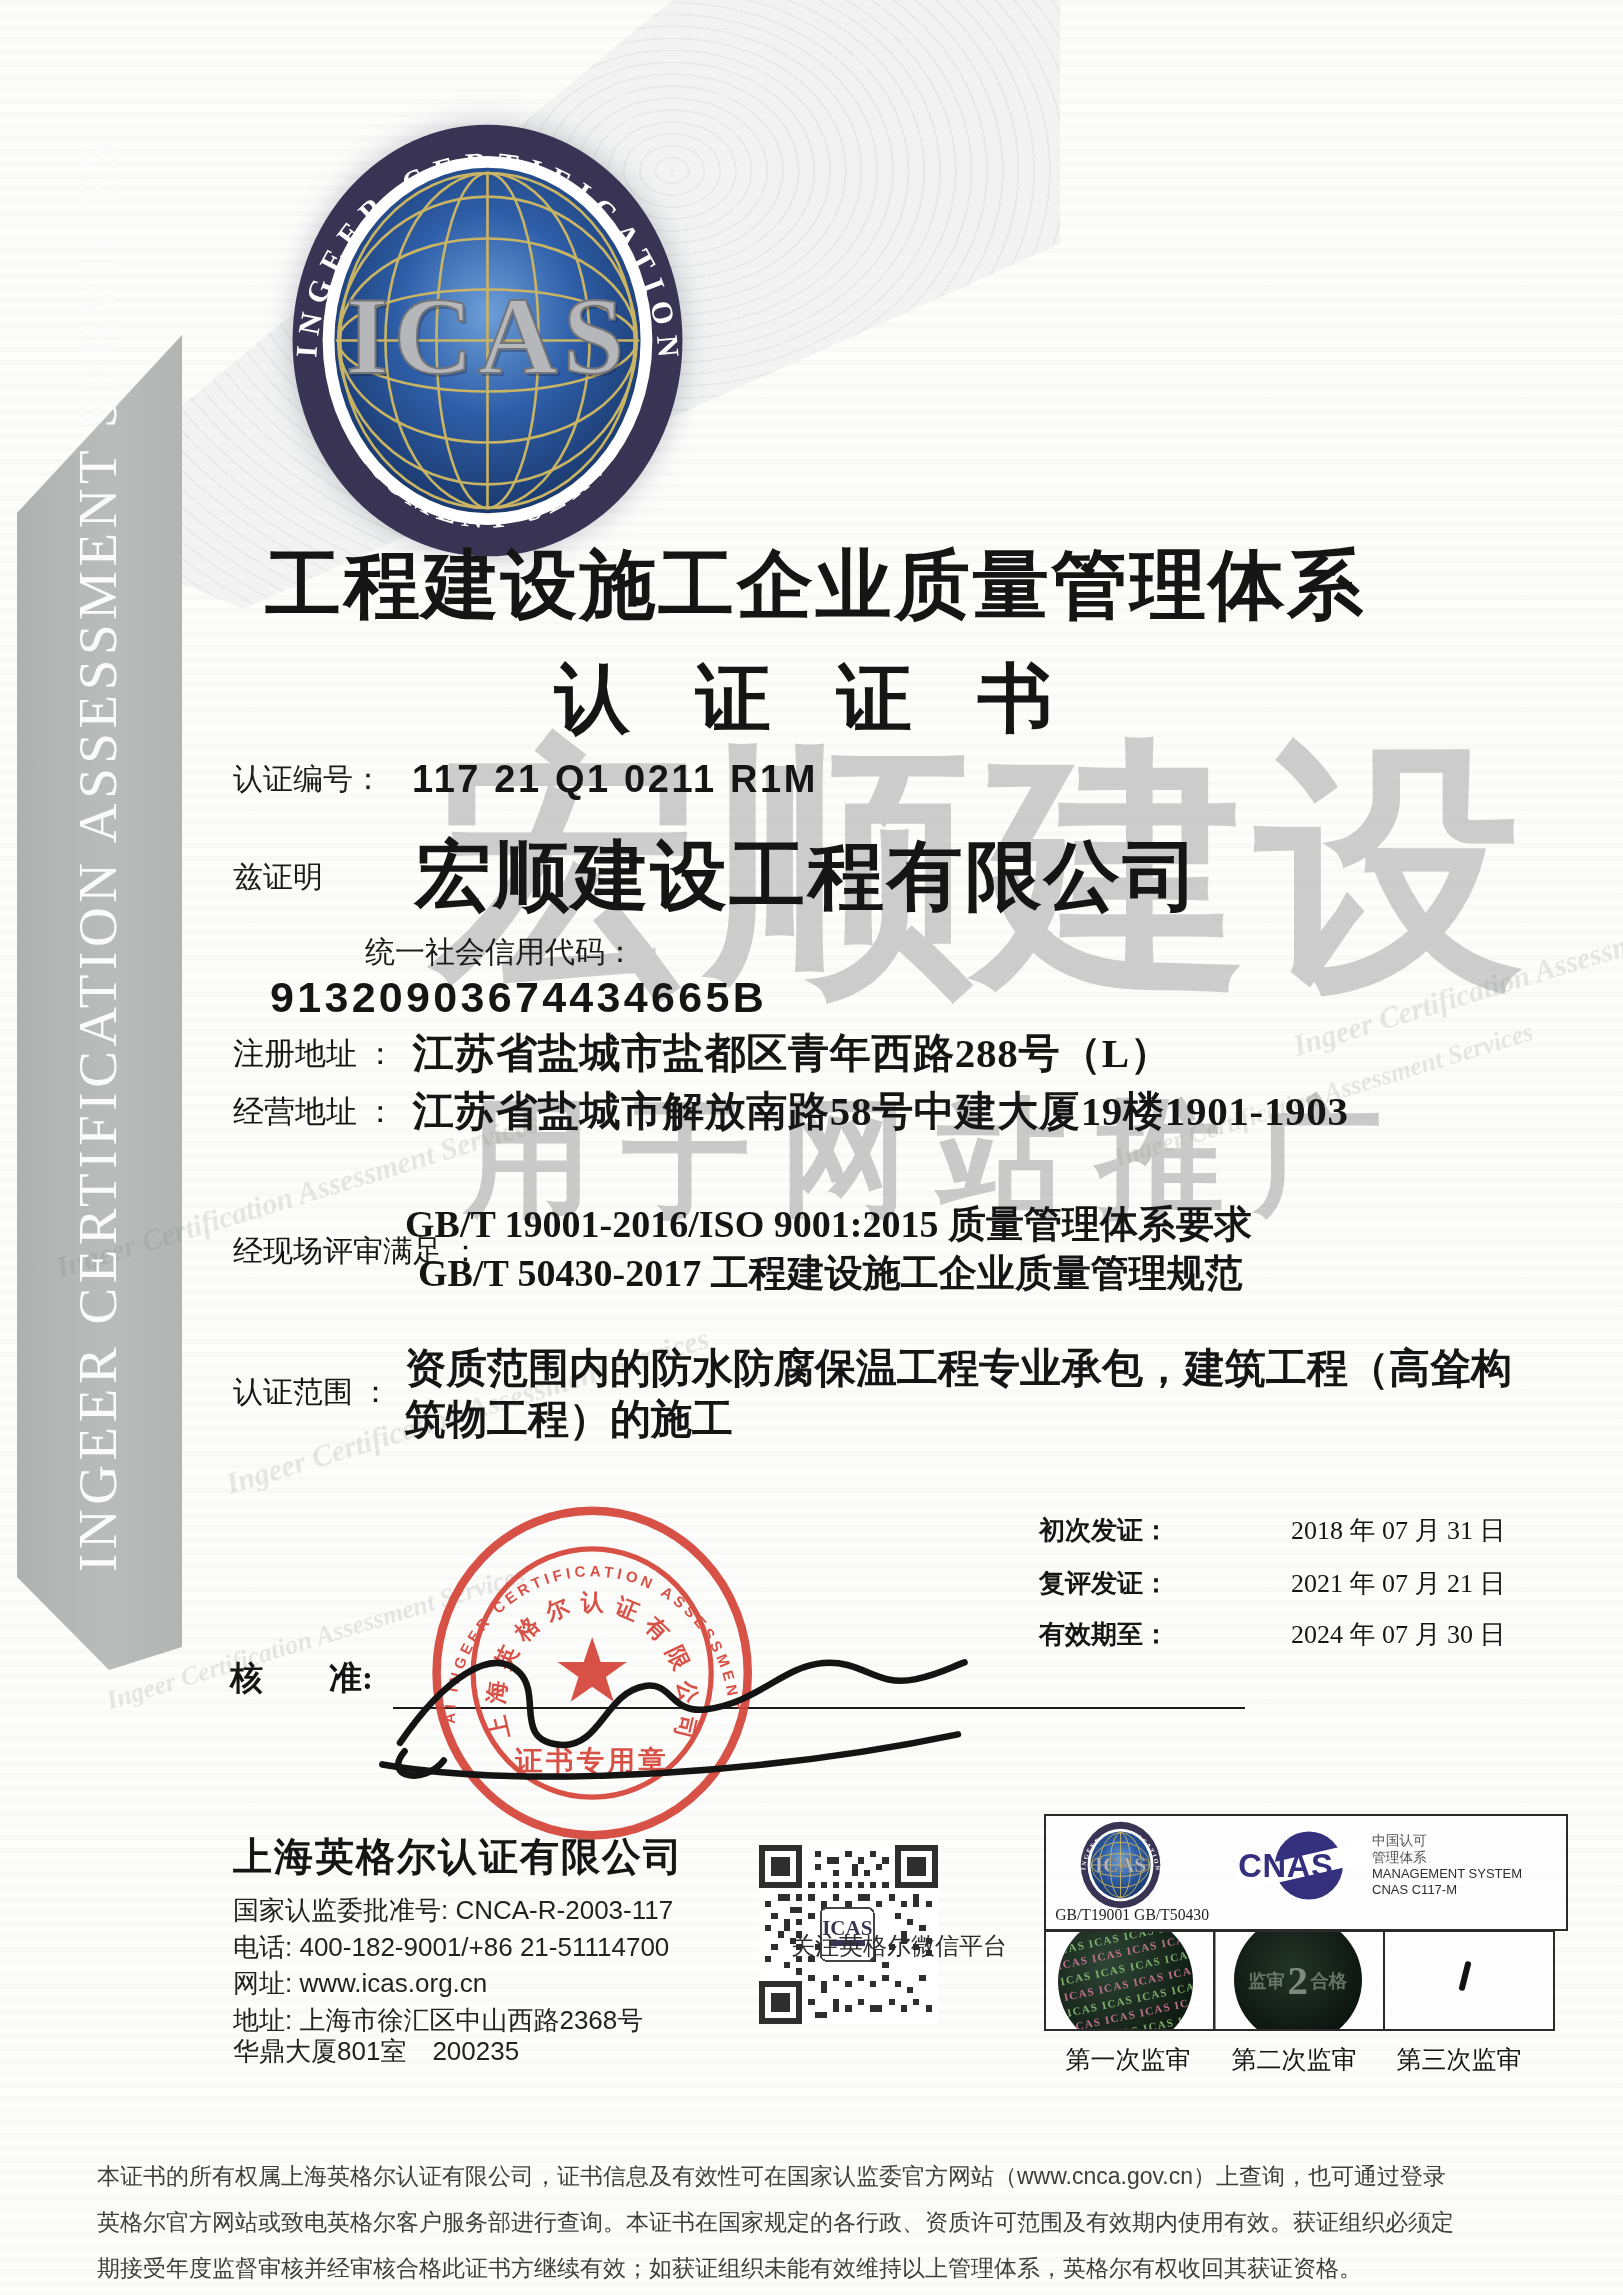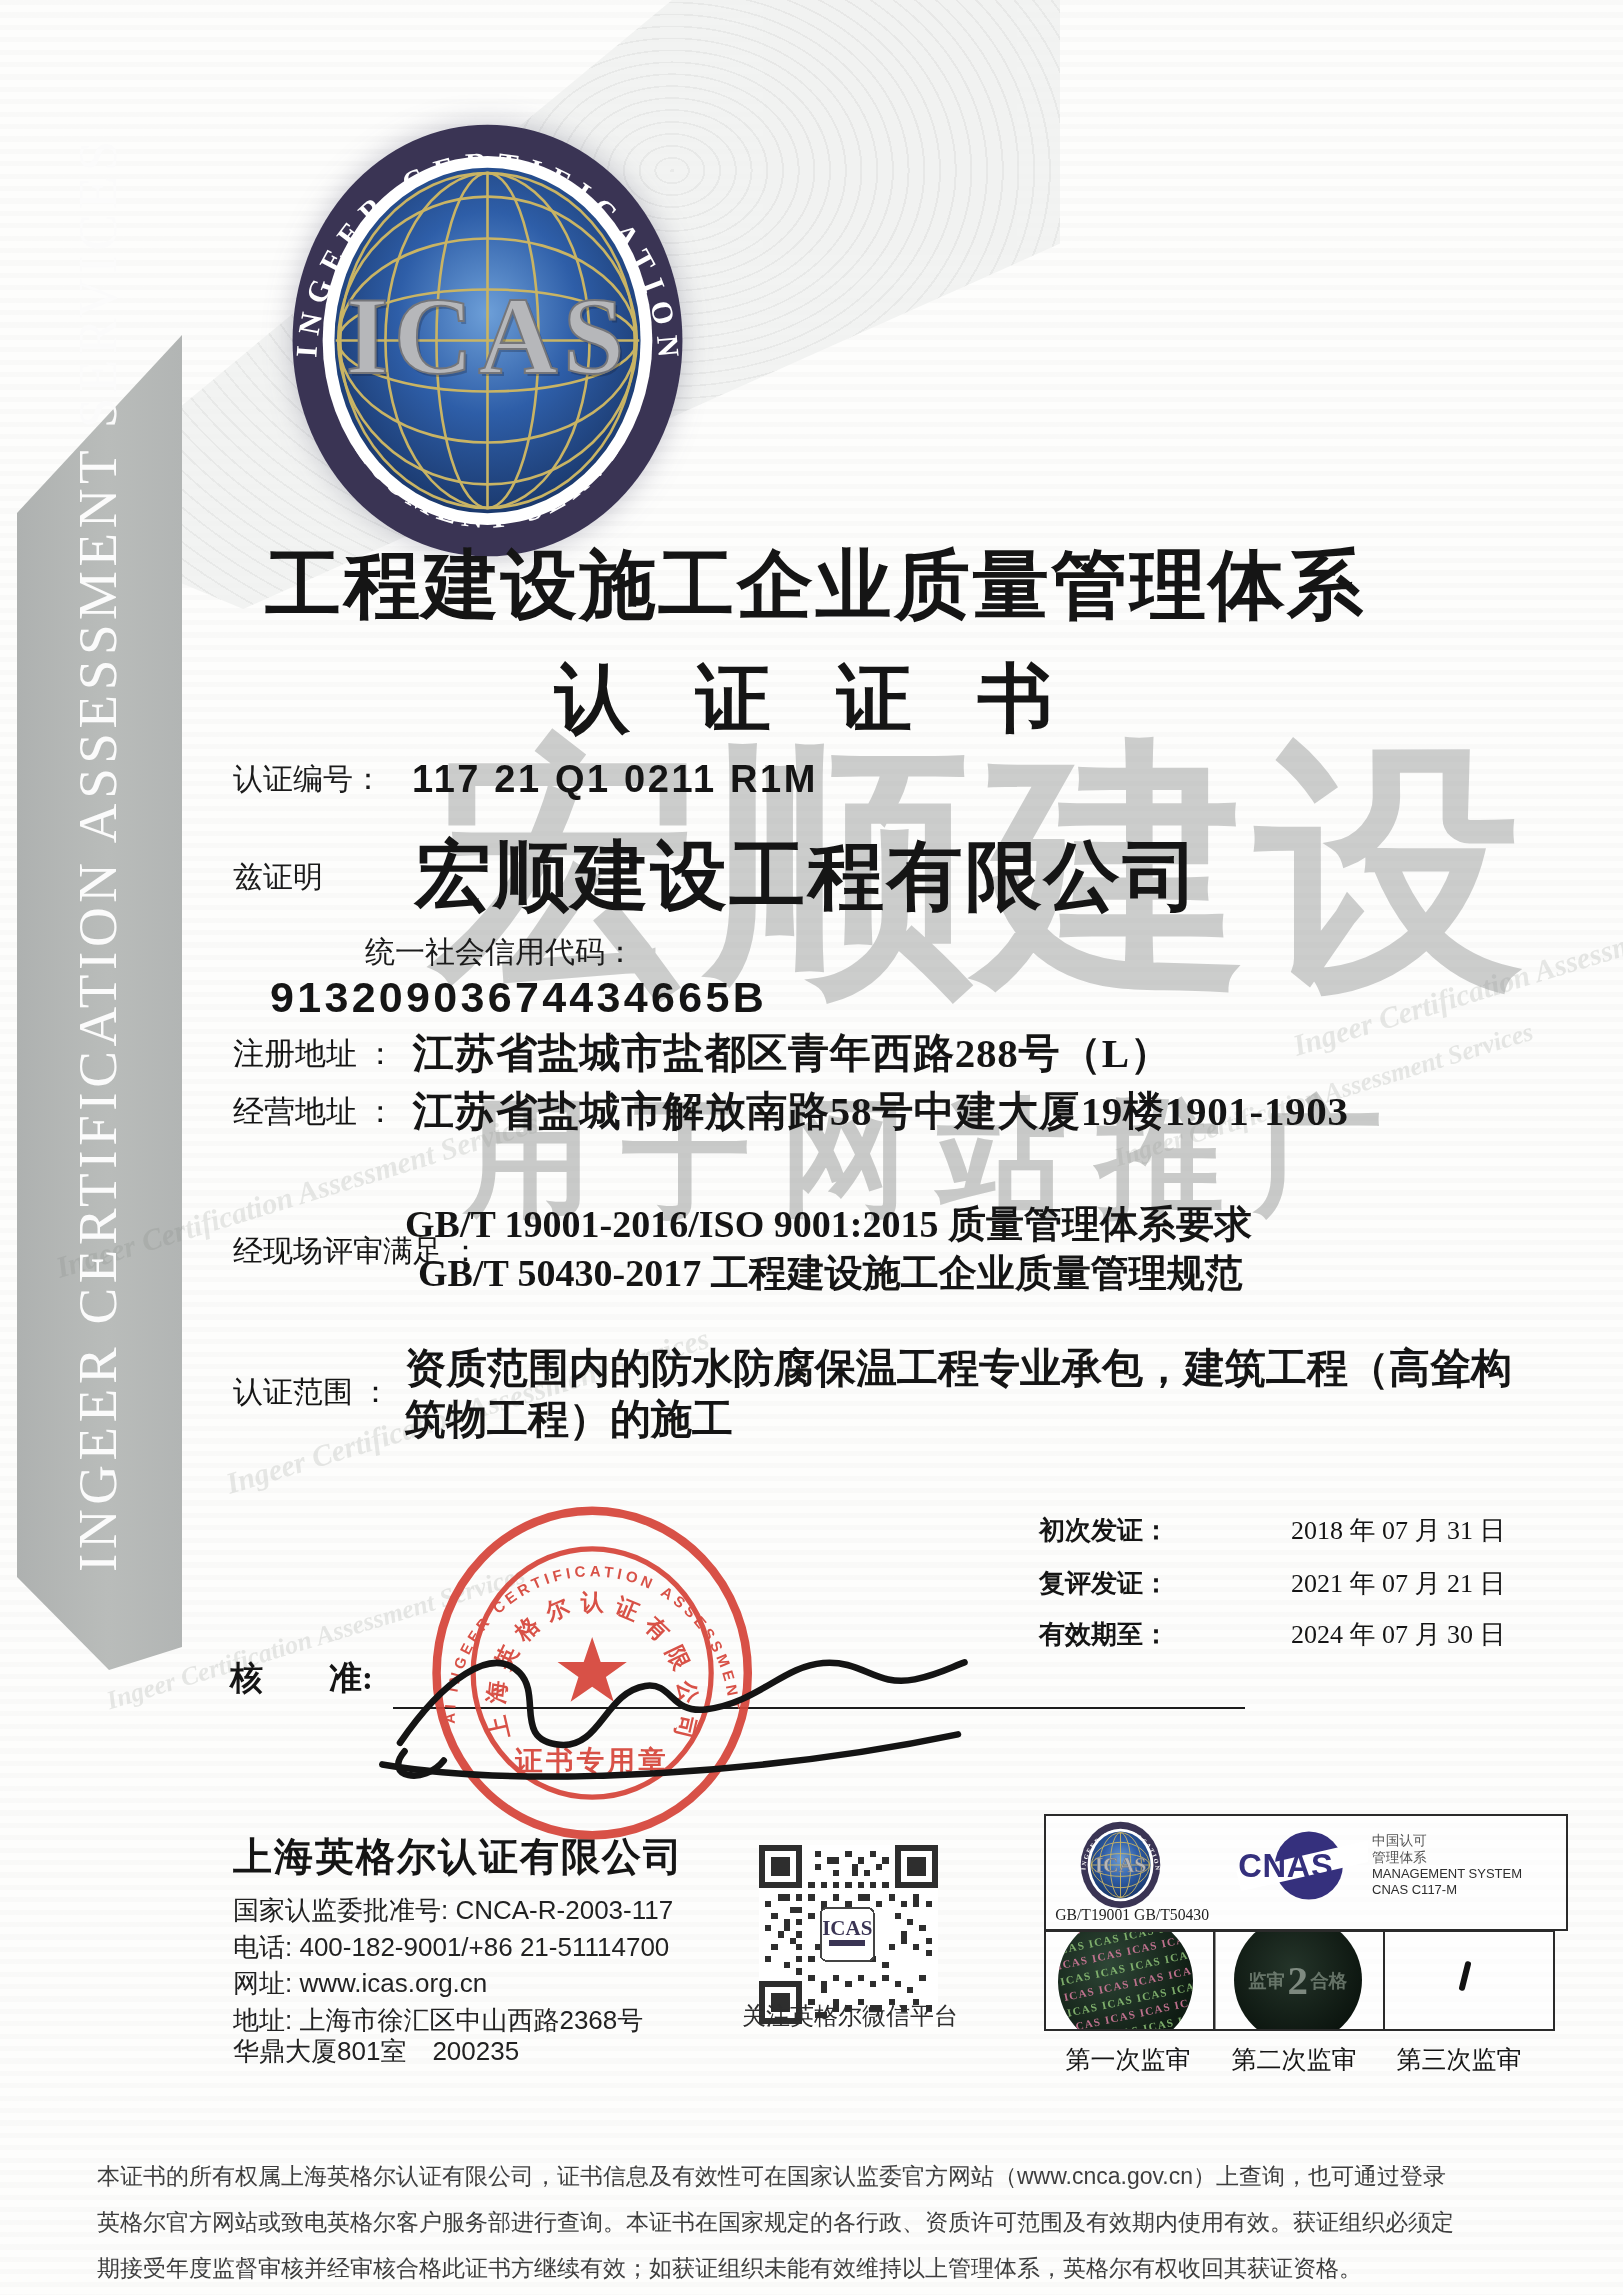--- a/index.html
+++ b/index.html
@@ -91,21 +91,21 @@
   .approval-label{position:absolute; left:230px; top:1656px; z-index:12; font-size:33px; font-weight:600; white-space:nowrap;}
   .approval-line{position:absolute; left:393px; top:1707px; width:852px; border-top:2px solid #1d1d1d; z-index:12;}
   .stamp{position:absolute; left:427px; top:1503px; z-index:20; opacity:.93;}
   .signature{position:absolute; left:364px; top:1589px; z-index:22;}
   
   .issuer-name{position:absolute; left:233px; top:1830px; z-index:10; font-family:"Liberation Sans", sans-serif; font-weight:bold; font-size:39px; letter-spacing:2px; white-space:nowrap;}
   .issuer-line{position:absolute; left:233px; z-index:10; font-family:"Liberation Sans", sans-serif; font-size:26px; white-space:nowrap; color:#222;}
   .il0{top:1893px;} .il1{top:1930px;} .il2{top:1966px;} .il3{top:2003px;} .il4{top:2034px;}
   
   .qr{position:absolute; left:759px; top:1845px; width:179px; height:179px; z-index:10;}
-  .qr-caption{position:absolute; left:693px; top:2000px; width:314px; z-index:10; text-align:center; font-family:"Liberation Sans", sans-serif; font-size:24px; color:#2c2c2c; white-space:nowrap;}
+  .qr-caption{position:absolute; left:693px; top:1930px; width:314px; z-index:10; text-align:right; font-family:"Liberation Sans", sans-serif; font-size:24px; color:#2c2c2c; white-space:nowrap;}
   
   .accred-box{position:absolute; left:1044px; top:1814px; width:520px; height:113px; border:2.6px solid #2a2a2a; z-index:10; background:rgba(255,255,255,.55);}
   .accred-badge{position:absolute; left:30px; top:2.6px;}
   .accred-gbt{position:absolute; left:9.2px; top:90px; font-size:15.7px; color:#1d1d1d; white-space:nowrap;}
   .cnas-logo{position:absolute; left:171px; top:6.5px;}
   .cnas-text{position:absolute; left:326px; top:15.7px; font-family:"Liberation Sans", sans-serif; color:#333; line-height:1.25; white-space:nowrap;}
   .cnas-text .s{font-size:13.7px; color:#555;}
   .cnas-text .b{font-size:13px; font-weight:500; color:#2e2e2e;}
   
   .audit-row{position:absolute; left:1044px; top:1930px; z-index:10; display:flex;}

